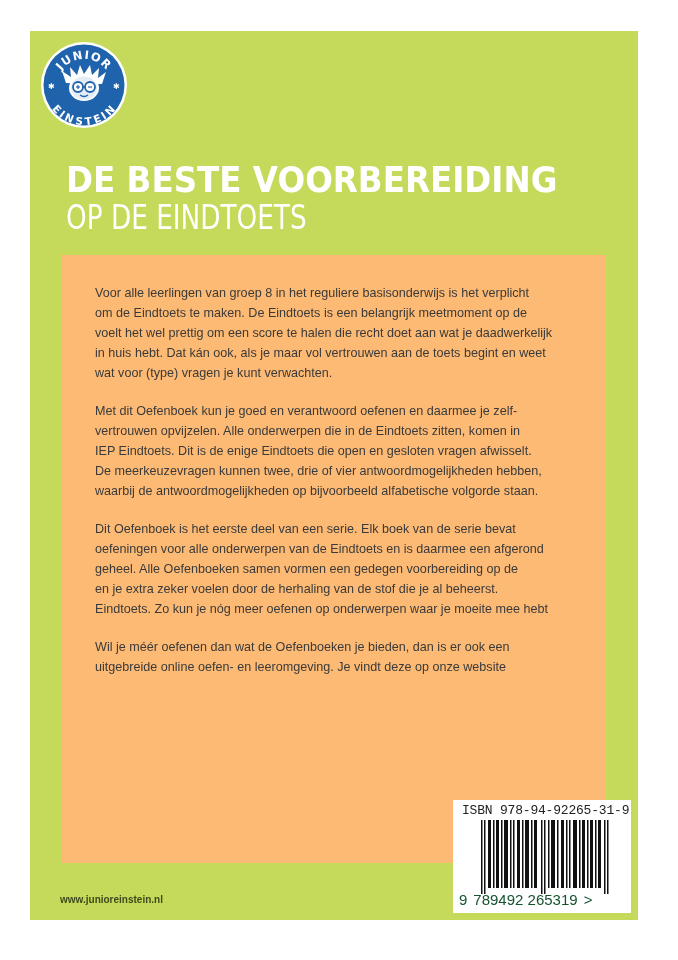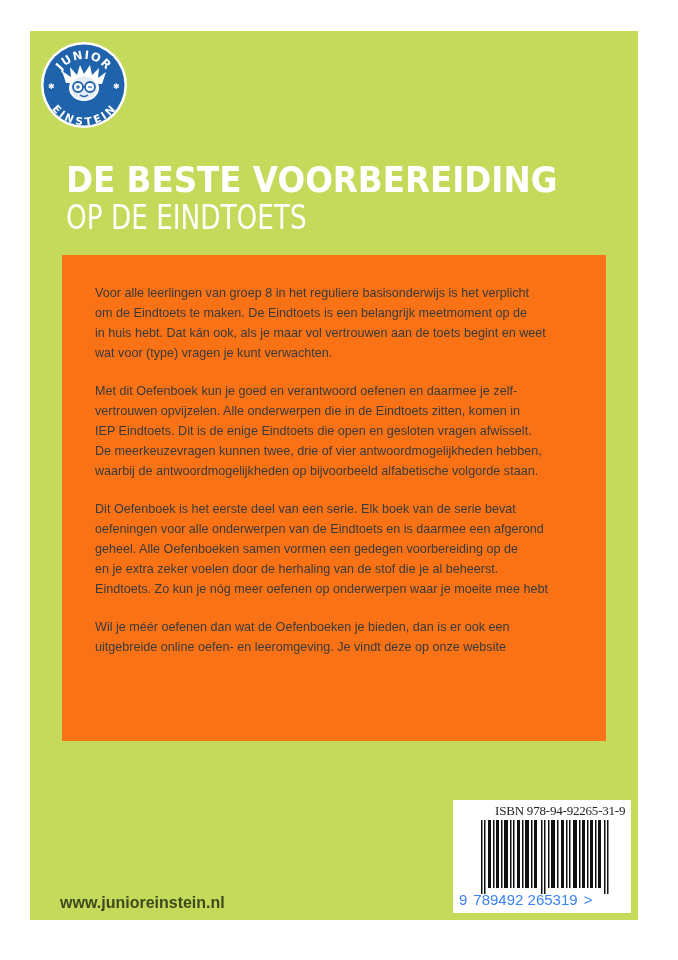--- a/index.html
+++ b/index.html
@@ -22,47 +22,47 @@
     }
     .subtitle {
       position: absolute; left: 66px; top: 197px; margin: 0;
       color: #ffffff; font-family: "DejaVu Sans", sans-serif; font-weight: 200;
       font-size: 34px; line-height: 40px; white-space: nowrap;
       -webkit-text-stroke: 0; font-stretch: condensed;
       transform: scaleX(0.86); transform-origin: left top;
     }
     .subtitle span { font-weight: normal; opacity: 0.98; }
     .textbox {
-      position: absolute; left: 62px; top: 255px; width: 544px; height: 486px;
-      background: #f97316;
+      position: absolute; left: 62px; top: 255px; width: 544px; height: 608px;
+      background: #fdba74;
     }
     .textbox p {
       margin: 0 0 18px 0; color: #3a3a3a; font-family: "Liberation Sans", sans-serif;
       font-size: 12.6px; line-height: 20px;
     }
     .textbox .inner { position: absolute; left: 33px; top: 28px; width: 480px; }
     .line { display: block; white-space: nowrap; }
     .barcode-box {
       position: absolute; left: 453px; top: 800px; width: 178px; height: 113px;
       background: #ffffff;
     }
     .isbn {
       position: absolute; left: 9px; top: 3px; font-size: 13px; color: #222;
-      font-family: Liberation Serif, serif; white-space: nowrap; letter-spacing: -0.2px; margin-left: 33px;
+      font-family: Liberation Mono, monospace; white-space: nowrap; letter-spacing: -0.2px;
     }
     .bars { position: absolute; left: 28px; top: 20px; width: 128px; height: 74px; }
     .barcode-digits {
-      position: absolute; left: 6px; top: 91px; font-size: 15px; color: #3b82f6;
+      position: absolute; left: 6px; top: 91px; font-size: 15px; color: #14532d;
       font-family: "Liberation Sans", sans-serif; white-space: nowrap;
     }
     .barcode-digits .first { margin-right: 6px; }
     .barcode-digits .arrow { margin-left: 6px; }
     .website {
       position: absolute; left: 60px; top: 894px; color: #3c4a1c;
-      font-family: "Liberation Sans", sans-serif; font-weight: bold; font-size: 16px;
+      font-family: "Liberation Sans", sans-serif; font-weight: bold; font-size: 10px;
     }
   </style>
 </head>
 <body>
 
 <div class="cover"></div>
 
 <div class="logo">
   <svg width="88" height="88" viewBox="0 0 88 88">
     <defs>
@@ -99,20 +99,21 @@
 </div>
 
 <h1 class="title">DE BESTE VOORBEREIDING</h1>
 <h2 class="subtitle"><span>OP DE EINDTOETS</span></h2>
 
 <div class="textbox">
   <div class="inner">
     <p>
       <span class="line">Voor alle leerlingen van groep 8 in het reguliere basisonderwijs is het verplicht</span>
       <span class="line">om de Eindtoets te maken. De Eindtoets is een belangrijk meetmoment op de</span>
+      <span class="line">voelt het wel prettig om een score te halen die recht doet aan wat je daadwerkelijk</span>
       <span class="line">in huis hebt. Dat kán ook, als je maar vol vertrouwen aan de toets begint en weet</span>
       <span class="line">wat voor (type) vragen je kunt verwachten.</span>
     </p>
     <p>
       <span class="line">Met dit Oefenboek kun je goed en verantwoord oefenen en daarmee je zelf-</span>
       <span class="line">vertrouwen opvijzelen. Alle onderwerpen die in de Eindtoets zitten, komen in</span>
       <span class="line">IEP Eindtoets. Dit is de enige Eindtoets die open en gesloten vragen afwisselt.</span>
       <span class="line">De meerkeuzevragen kunnen twee, drie of vier antwoordmogelijkheden hebben,</span>
       <span class="line">waarbij de antwoordmogelijkheden op bijvoorbeeld alfabetische volgorde staan.</span>
     </p>

